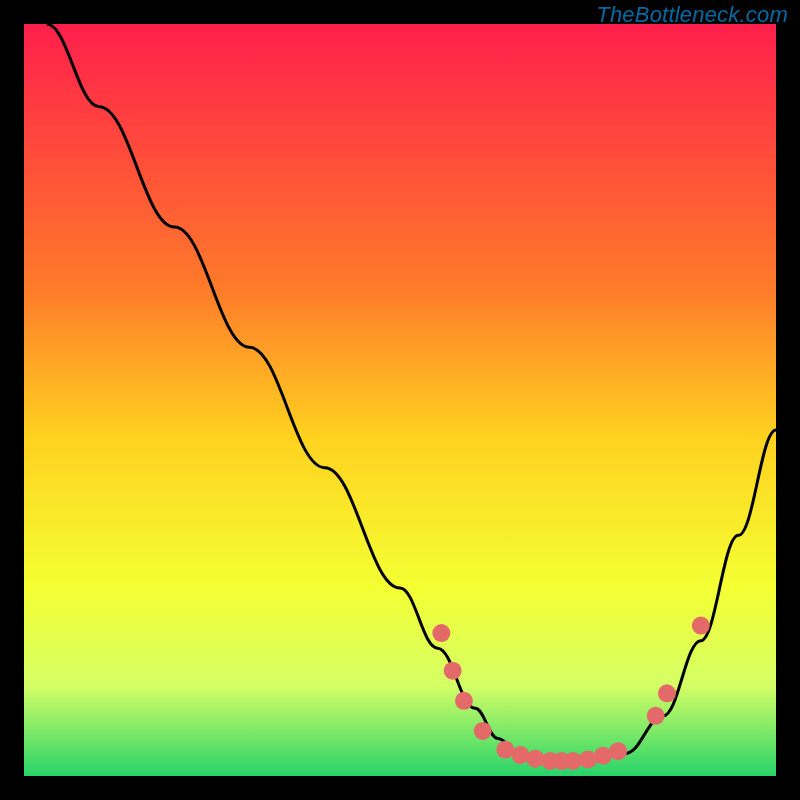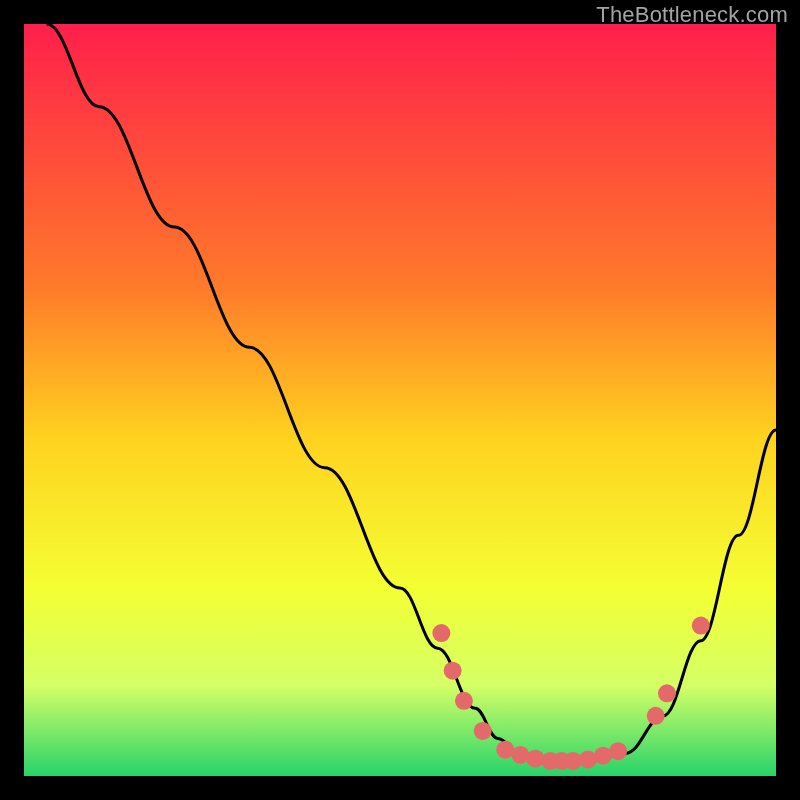--- a/index.html
+++ b/index.html
@@ -24,22 +24,23 @@
     top: 0;
     width: 752px;
     height: 752px;
   }
   .watermark {
     position: absolute;
     top: 2px;
     right: 12px;
     font-family: Arial, Helvetica, sans-serif;
     font-size: 22px;
-    color: #a3a3a3;
+    color: #0369a1;
     letter-spacing: 0.2px;
+    font-style: italic;
   }
 </style>
 </head>
 <body>
 
 <div class="frame">
   <svg class="plot" viewBox="0 0 752 752" preserveAspectRatio="none">
     <defs>
       <linearGradient id="bg-grad" x1="0" y1="0" x2="0" y2="1">
           <stop offset="0%" stop-color="#ff1f4b"></stop>

